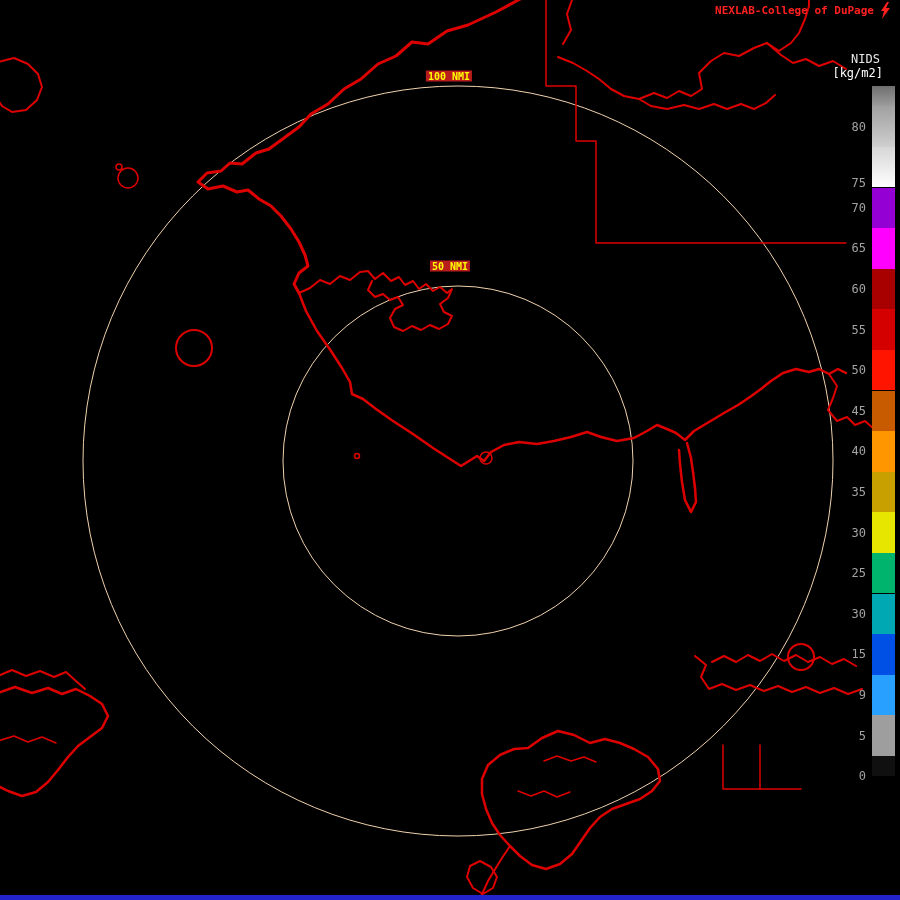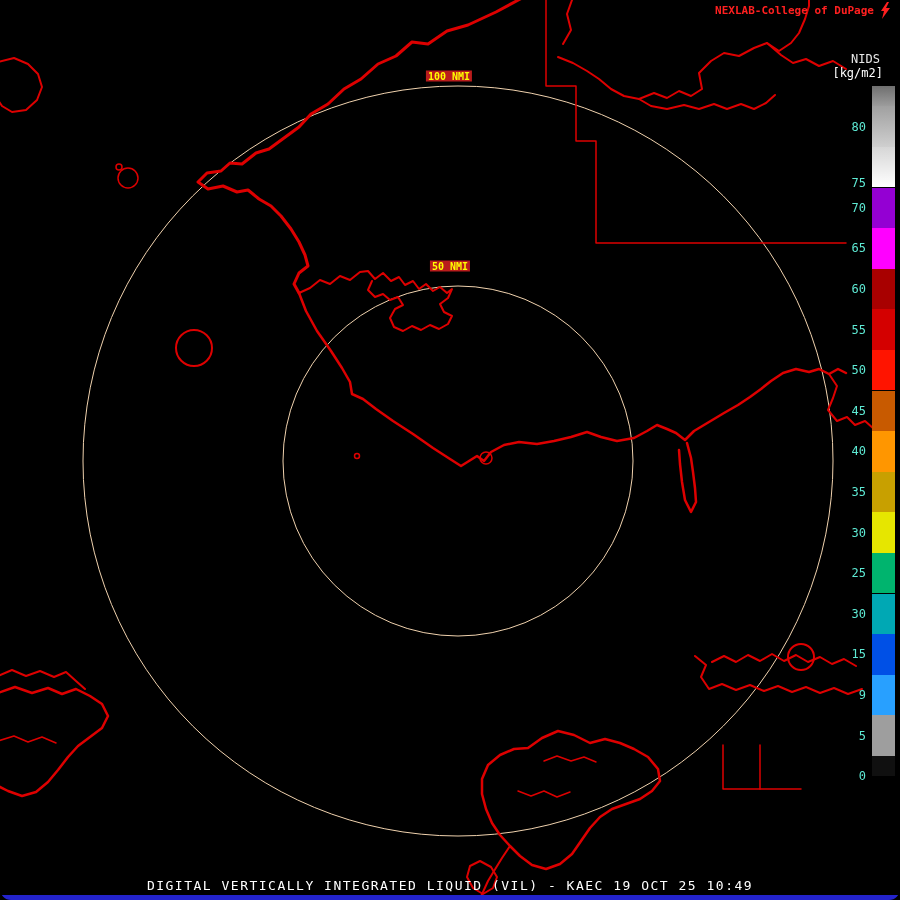--- a/index.html
+++ b/index.html
@@ -1,28 +1,28 @@
 <!DOCTYPE html>
 <html style="--map-red: #dd0000; --ring-color: #f0d2ae; --ring-label-color: #ffff00; --brand-color: #ff2020; --footer-bar-color: #2323cc;"><head>
 <meta charset="utf-8">
 <style>
   html,body{margin:0;padding:0;background:#000;}
   .screen{position:relative;width:900px;height:900px;background:#000;overflow:hidden;
-          font-family:"DejaVu Sans Mono","Liberation Mono",monospace;border-radius:11px;}
+          font-family:"DejaVu Sans Mono","Liberation Mono",monospace;}
   .map{position:absolute;left:0;top:0;width:900px;height:900px;}
   .ring{fill:none;stroke:var(--ring-color);stroke-width:1;}
   .outline{fill:none;stroke:var(--map-red);stroke-linejoin:round;stroke-linecap:round;}
   .w3{stroke-width:3}.w25{stroke-width:2.5}.w2{stroke-width:2}.w15{stroke-width:1.5}
   .brand{position:absolute;top:4px;right:26px;color:var(--brand-color);font-size:11px;font-weight:bold;white-space:nowrap;}
   .logo{position:absolute;top:2px;right:8px;width:14px;height:17px;}
   .nids{position:absolute;top:52px;right:20px;color:#e8e8e8;font-size:12px;}
   .units{position:absolute;top:66px;right:17px;color:#ffffff;font-size:12px;}
   .cb{position:absolute;left:872px;top:86px;width:23px;height:691px;}
   .cb-seg{position:absolute;left:0;width:100%;}
-  .cb-label{position:absolute;right:34px;width:30px;text-align:right;color:#5eead4;font-size:12px;height:16px;line-height:16px;}
+  .cb-label{position:absolute;right:34px;width:30px;text-align:right;color:#a3a3a3;font-size:12px;height:16px;line-height:16px;}
   .ring-label{position:absolute;transform:translate(-50%,-50%);color:var(--ring-label-color);
               font-size:10px;font-weight:bold;background:#b91c1c;padding:0 2px;white-space:nowrap;}
   .rl-outer{left:449px;top:76px;}
   .rl-inner{left:450px;top:266px;}
   .footer-text{position:absolute;left:0;top:878px;width:900px;text-align:center;color:#ffffff;
                font-size:13px;letter-spacing:1.5px;white-space:nowrap;}
   .footer-bar{position:absolute;left:0;bottom:0;width:900px;height:5px;background:var(--footer-bar-color);}
 </style>
 </head>
 <body>
@@ -94,21 +94,20 @@
   <svg class="logo" viewBox="0 0 12 17">
     <path d="M8,0 L2,9 L5,9 L3,17 L11,6 L7,6 L10,0 Z" fill="#ff2020"></path>
   </svg>
 
   <div class="nids">NIDS</div>
   <div class="units">[kg/m2]</div>
 
   <div class="ring-label rl-outer">100 NMI</div>
   <div class="ring-label rl-inner">50 NMI</div>
 
-  <div class="footer-text">DIGITAL VERTICALLY INTEGRATED LIQUID (VIL) - KAEC 19 OCT 25 10:49</div>
   <div class="footer-bar"></div>
 
 <div class="cb-label" style="top: 118.6px;">80</div>
     <div class="cb-label" style="top: 159.2px; margin-top: 16px;">75</div>
     <div class="cb-label" style="top: 199.8px;">70</div>
     <div class="cb-label" style="top: 240.4px;">65</div>
     <div class="cb-label" style="top: 281px;">60</div>
     <div class="cb-label" style="top: 321.6px;">55</div>
     <div class="cb-label" style="top: 362.2px;">50</div>
     <div class="cb-label" style="top: 402.8px;">45</div>

